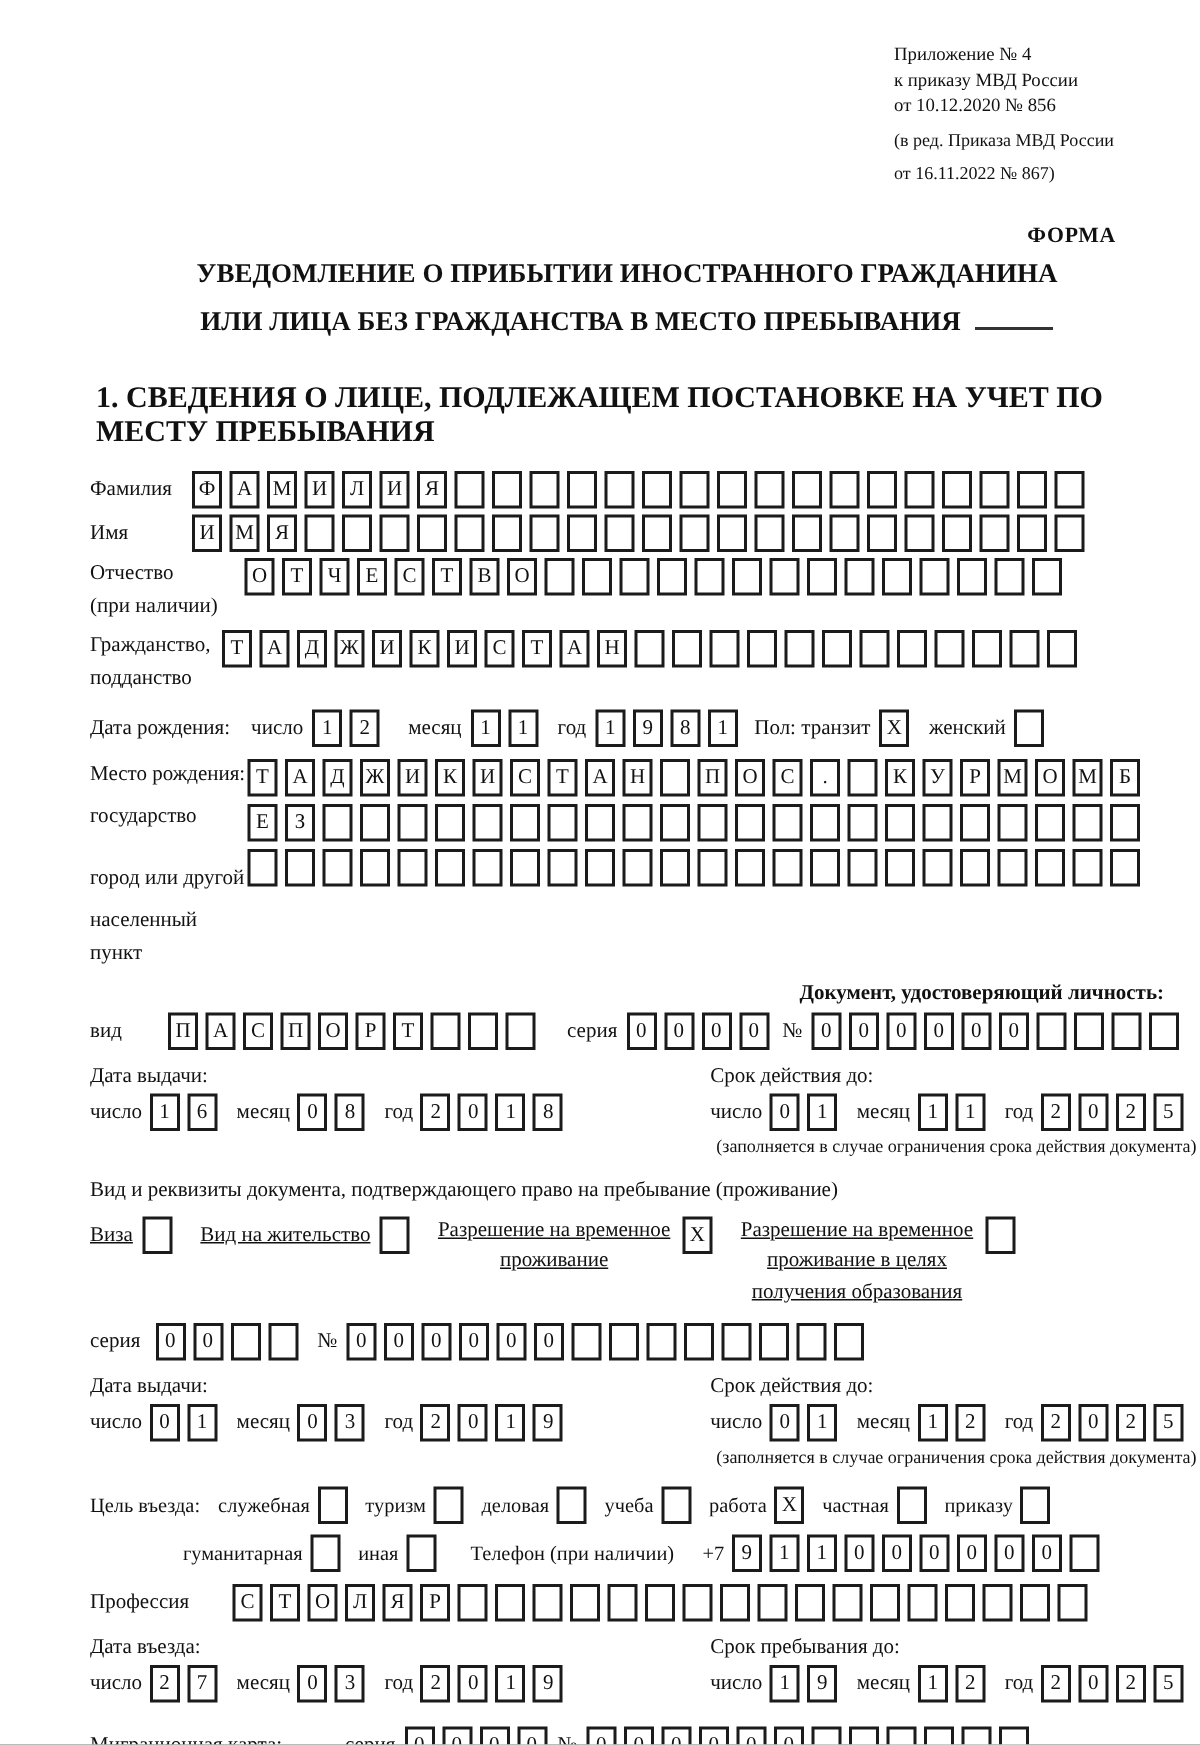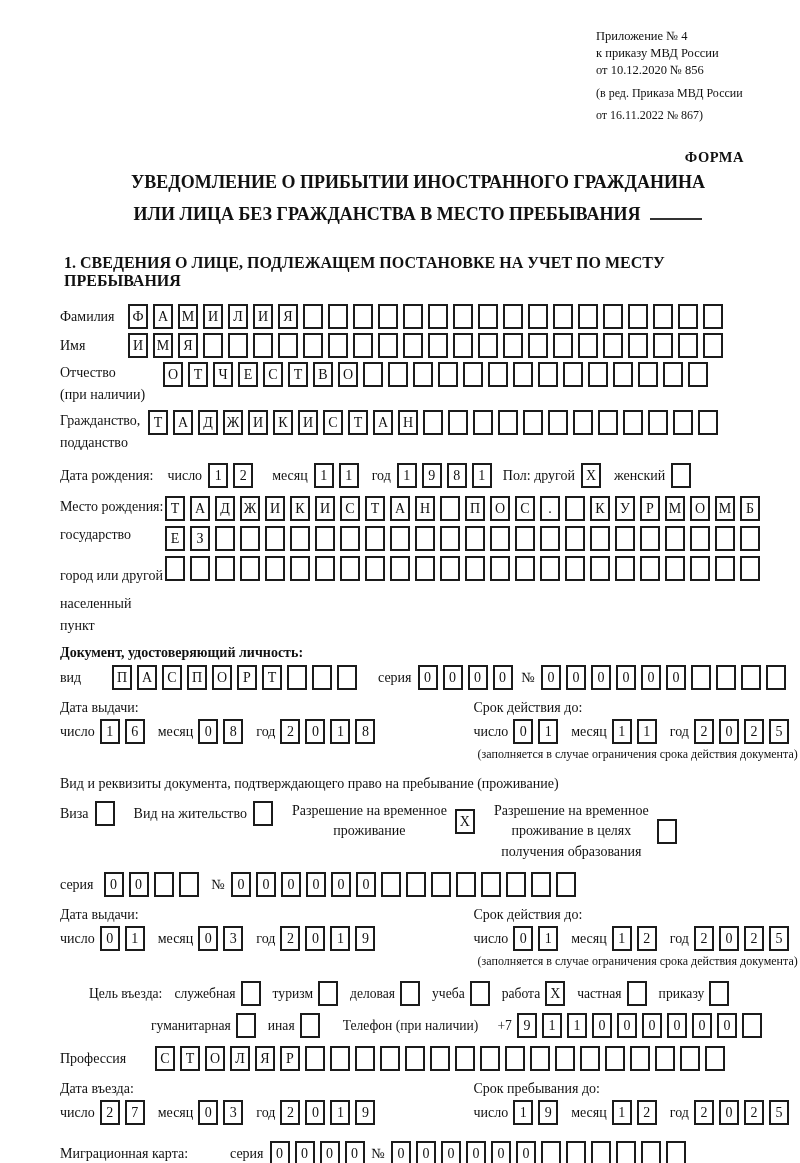--- a/index.html
+++ b/index.html
@@ -6,47 +6,47 @@
   .page{
     width:800px;height:1163px;background:#fff;margin:0 auto;
     font-family:"Liberation Serif","DejaVu Serif",serif;color:#111;
     box-sizing:border-box;padding:28px 24px 10px 60px;overflow:hidden;
   }
   .annex{margin-left:536px;width:215px;font-size:12.5px;line-height:1.35;}
   .annex .sub{margin-top:6px;font-size:12px;}
   .forma{font-weight:bold;text-align:right;padding-right:32px;margin-top:26px;font-size:14.5px;letter-spacing:.5px;}
   .title{text-align:center;font-weight:bold;font-size:18px;margin-top:1px;line-height:1.75;}
   .uline{display:inline-block;width:52px;border-bottom:2px solid #333;margin-left:10px;vertical-align:baseline;}
-  .sec-head{font-weight:bold;font-size:16px;margin-top:24px;margin-left:4px;margin-bottom:14px;}
+  .sec-head{font-weight:bold;font-size:20px;margin-top:24px;margin-left:4px;margin-bottom:14px;}
   .row{display:flex;align-items:flex-start;margin-top:4px;font-size:14px;}
   .lbl{line-height:25px;flex:none;}
   .lbl2{line-height:22px;flex:none;}
   .w68{width:68px;} .w103{width:103px;} .w88{width:88px;} .w105{width:105px;} .w95{width:95px;} .w78{width:78px;} .w150{width:150px;}
   .cells{white-space:nowrap;flex:none;}
   .cell{
     box-sizing:border-box;display:inline-block;width:20px;height:25px;
     border:2px solid #1b1b1b;margin-right:5px;text-align:center;
     font-size:14px;line-height:21px;vertical-align:top;background:#fff;
   }
   .boxrows .cells{display:block;margin-bottom:5px;}
-  .center-b{text-align:left;font-weight:bold;font-size:14px;margin-top:8px;margin-bottom:4px;}
+  .center-b{text-align:right;font-weight:bold;font-size:14px;margin-top:8px;margin-bottom:4px;}
   .inline-gap{margin:0 6px 0 14px;line-height:25px;}
   .dg-row{display:flex;margin-top:10px;font-size:14px;}
   .dategroup .dg-head{text-align:left;margin-bottom:3px;}
   .dg-line{display:flex;align-items:flex-start;}
   .dlbl{line-height:25px;margin-right:5px;}
   .dlbl+ .cells{margin-right:8px;}
   .dg-note{font-size:12px;text-align:center;margin-top:3px;}
   .mL85{margin-left:85px;}
   .para{font-size:14px;margin-top:10px;line-height:1.65;}
   .chk-row{display:flex;align-items:flex-start;margin-top:6px;font-size:14px;}
-  .chk-item{display:flex;align-items:center;margin-right:14px;}
+  .chk-item{display:flex;align-items:flex-start;margin-right:14px;text-decoration:underline;}
   .chk-item .txt{line-height:25px;margin-right:6px;}
   .chk-item .multi{text-align:center;line-height:1.45;margin-right:8px;}
-  .purpose-row{display:flex;align-items:flex-start;margin-top:12px;font-size:13.6px;flex-wrap:nowrap;margin-left:29px;}
+  .purpose-row{display:flex;align-items:flex-start;margin-top:12px;font-size:13.6px;flex-wrap:nowrap;}
   .purpose-row .txt{line-height:25px;margin-right:5px;margin-left:7px;flex:none;}
   .purpose-row .txt.first{margin-left:0;}
   .guard{display:flex;align-items:flex-start;margin-top:6px;font-size:14px;}
   .guard .labels div{line-height:22.5px;}
 </style>
 </head>
 <body>
 
 <div class="page">
 
@@ -94,21 +94,21 @@
   </div>
 
   <div class="row" style="margin-top:9px">
     <span class="lbl">Дата рождения:</span>
     <span class="inline-gap">число</span>
     <span class="cells"><span class="cell">1</span><span class="cell">2</span></span>
     <span class="inline-gap">месяц</span>
     <span class="cells"><span class="cell">1</span><span class="cell">1</span></span>
     <span class="inline-gap" style="margin-left:8px">год</span>
     <span class="cells"><span class="cell">1</span><span class="cell">9</span><span class="cell">8</span><span class="cell">1</span></span>
-    <span class="inline-gap" style="margin-left:6px">Пол: другой</span>
+    <span class="inline-gap" style="margin-left:6px">Пол: транзит</span>
     <span class="cells"><span class="cell">X</span></span>
     <span class="inline-gap" style="margin-left:8px">женский</span>
     <span class="cells"><span class="cell"></span></span>
   </div>
 
   <div class="row" style="margin-top:8px">
     <span class="w105">
       <span class="lbl2" style="display:block">Место рождения:</span>
       <span class="lbl2" style="display:block;margin-top:6px">государство</span>
       <span class="lbl2" style="display:block;margin-top:19px">город или другой</span>

